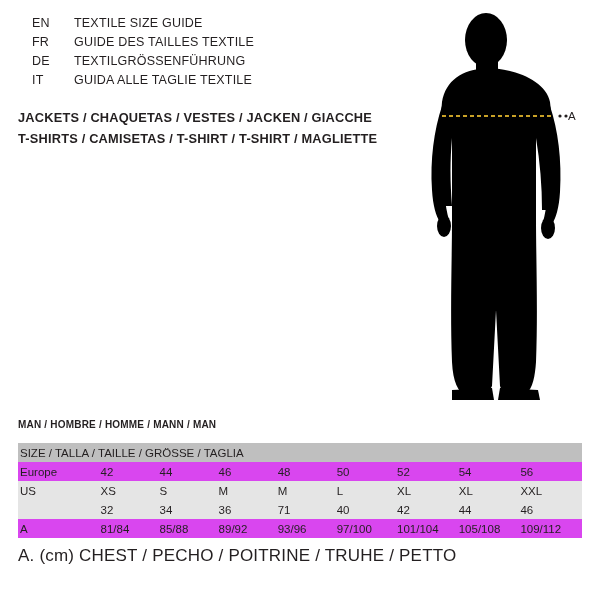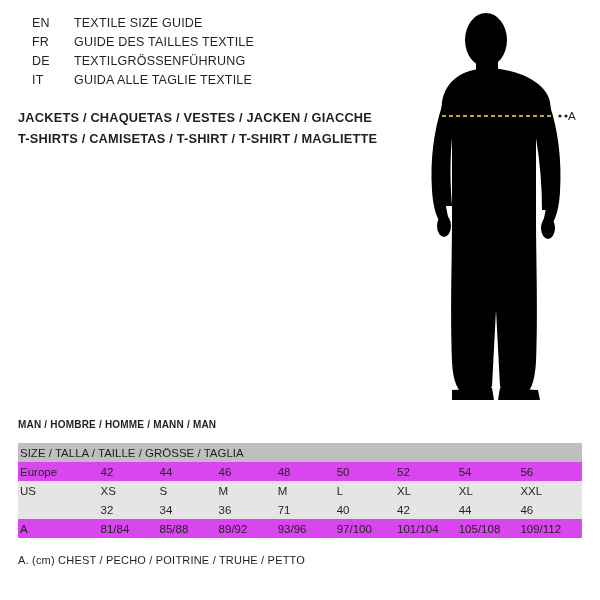--- a/index.html
+++ b/index.html
@@ -125,24 +125,23 @@
   }
   .row-head .c-label {
     padding-left: 2px !important;
     margin-left: 20px;
   }
 
   .footnote {
     position: absolute;
     left: 18px;
     top: 546px;
-    font-size: 11px;
-    letter-spacing: 0.2px;
-    white-space: nowrap;
-    margin-top: 8px;
+    font-size: 17px;
+    letter-spacing: 0.2px;
+    white-space: nowrap;
   }
 </style>
 </head>
 <body>
 
 <div class="page">
 
   <div class="lang-block">
     <div class="lang-row">
       <span class="lang-code">EN</span>

